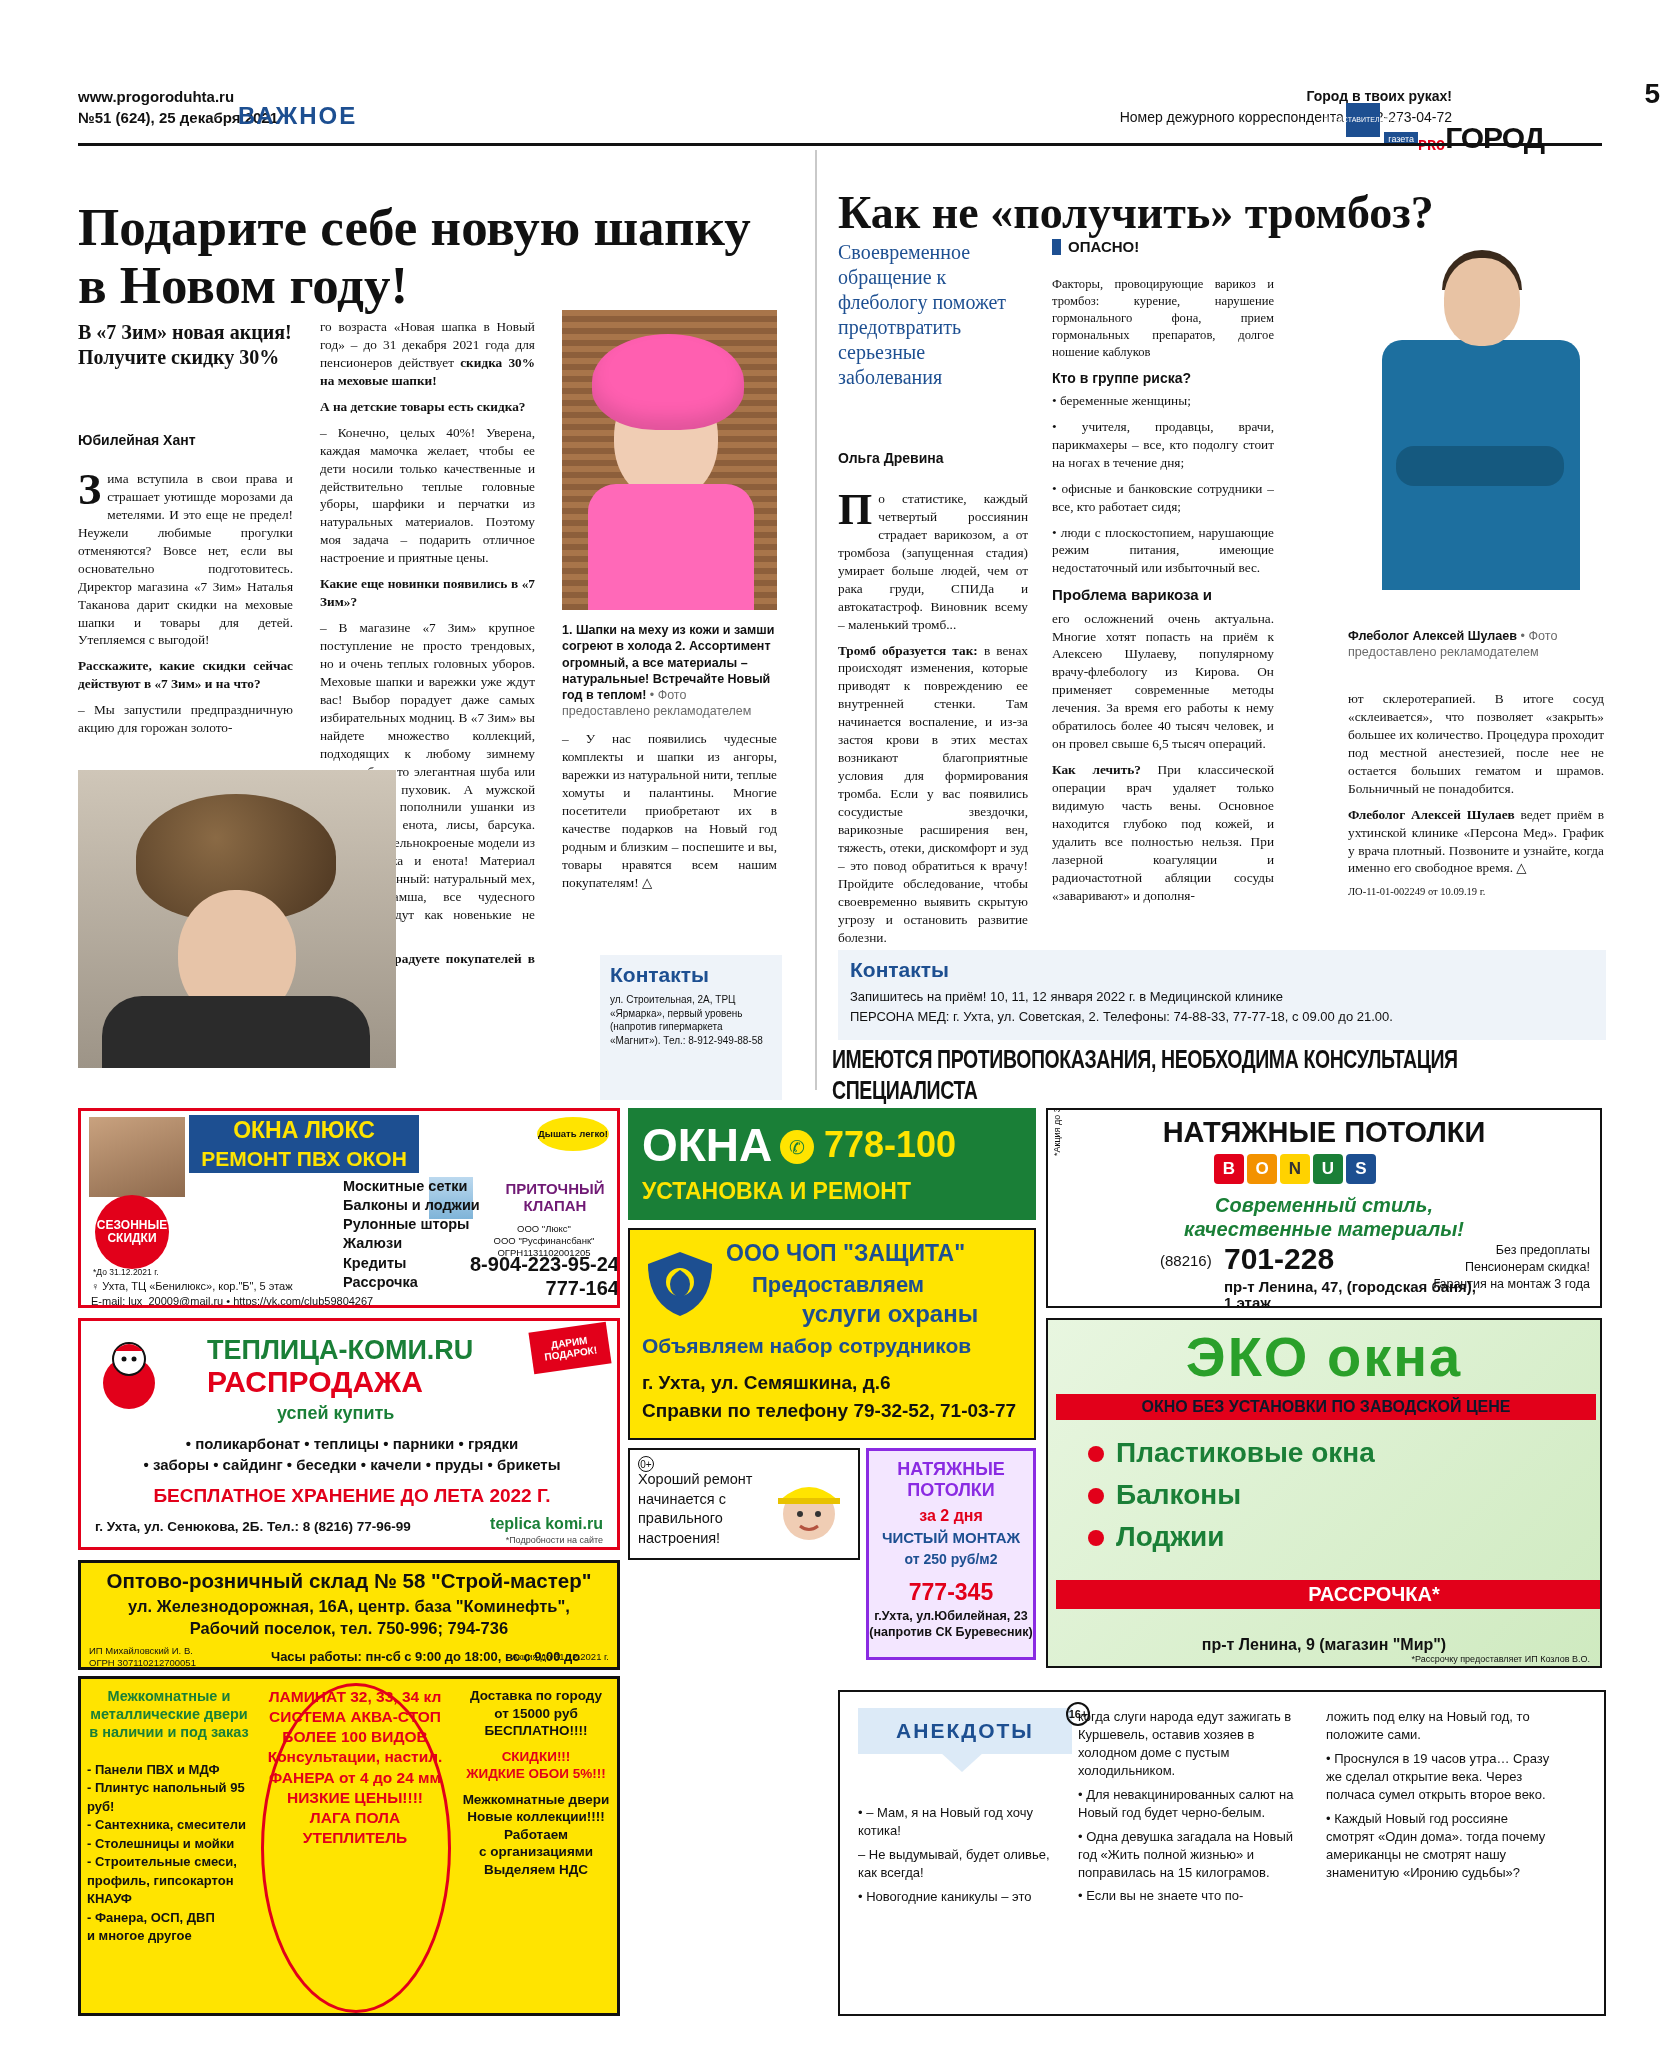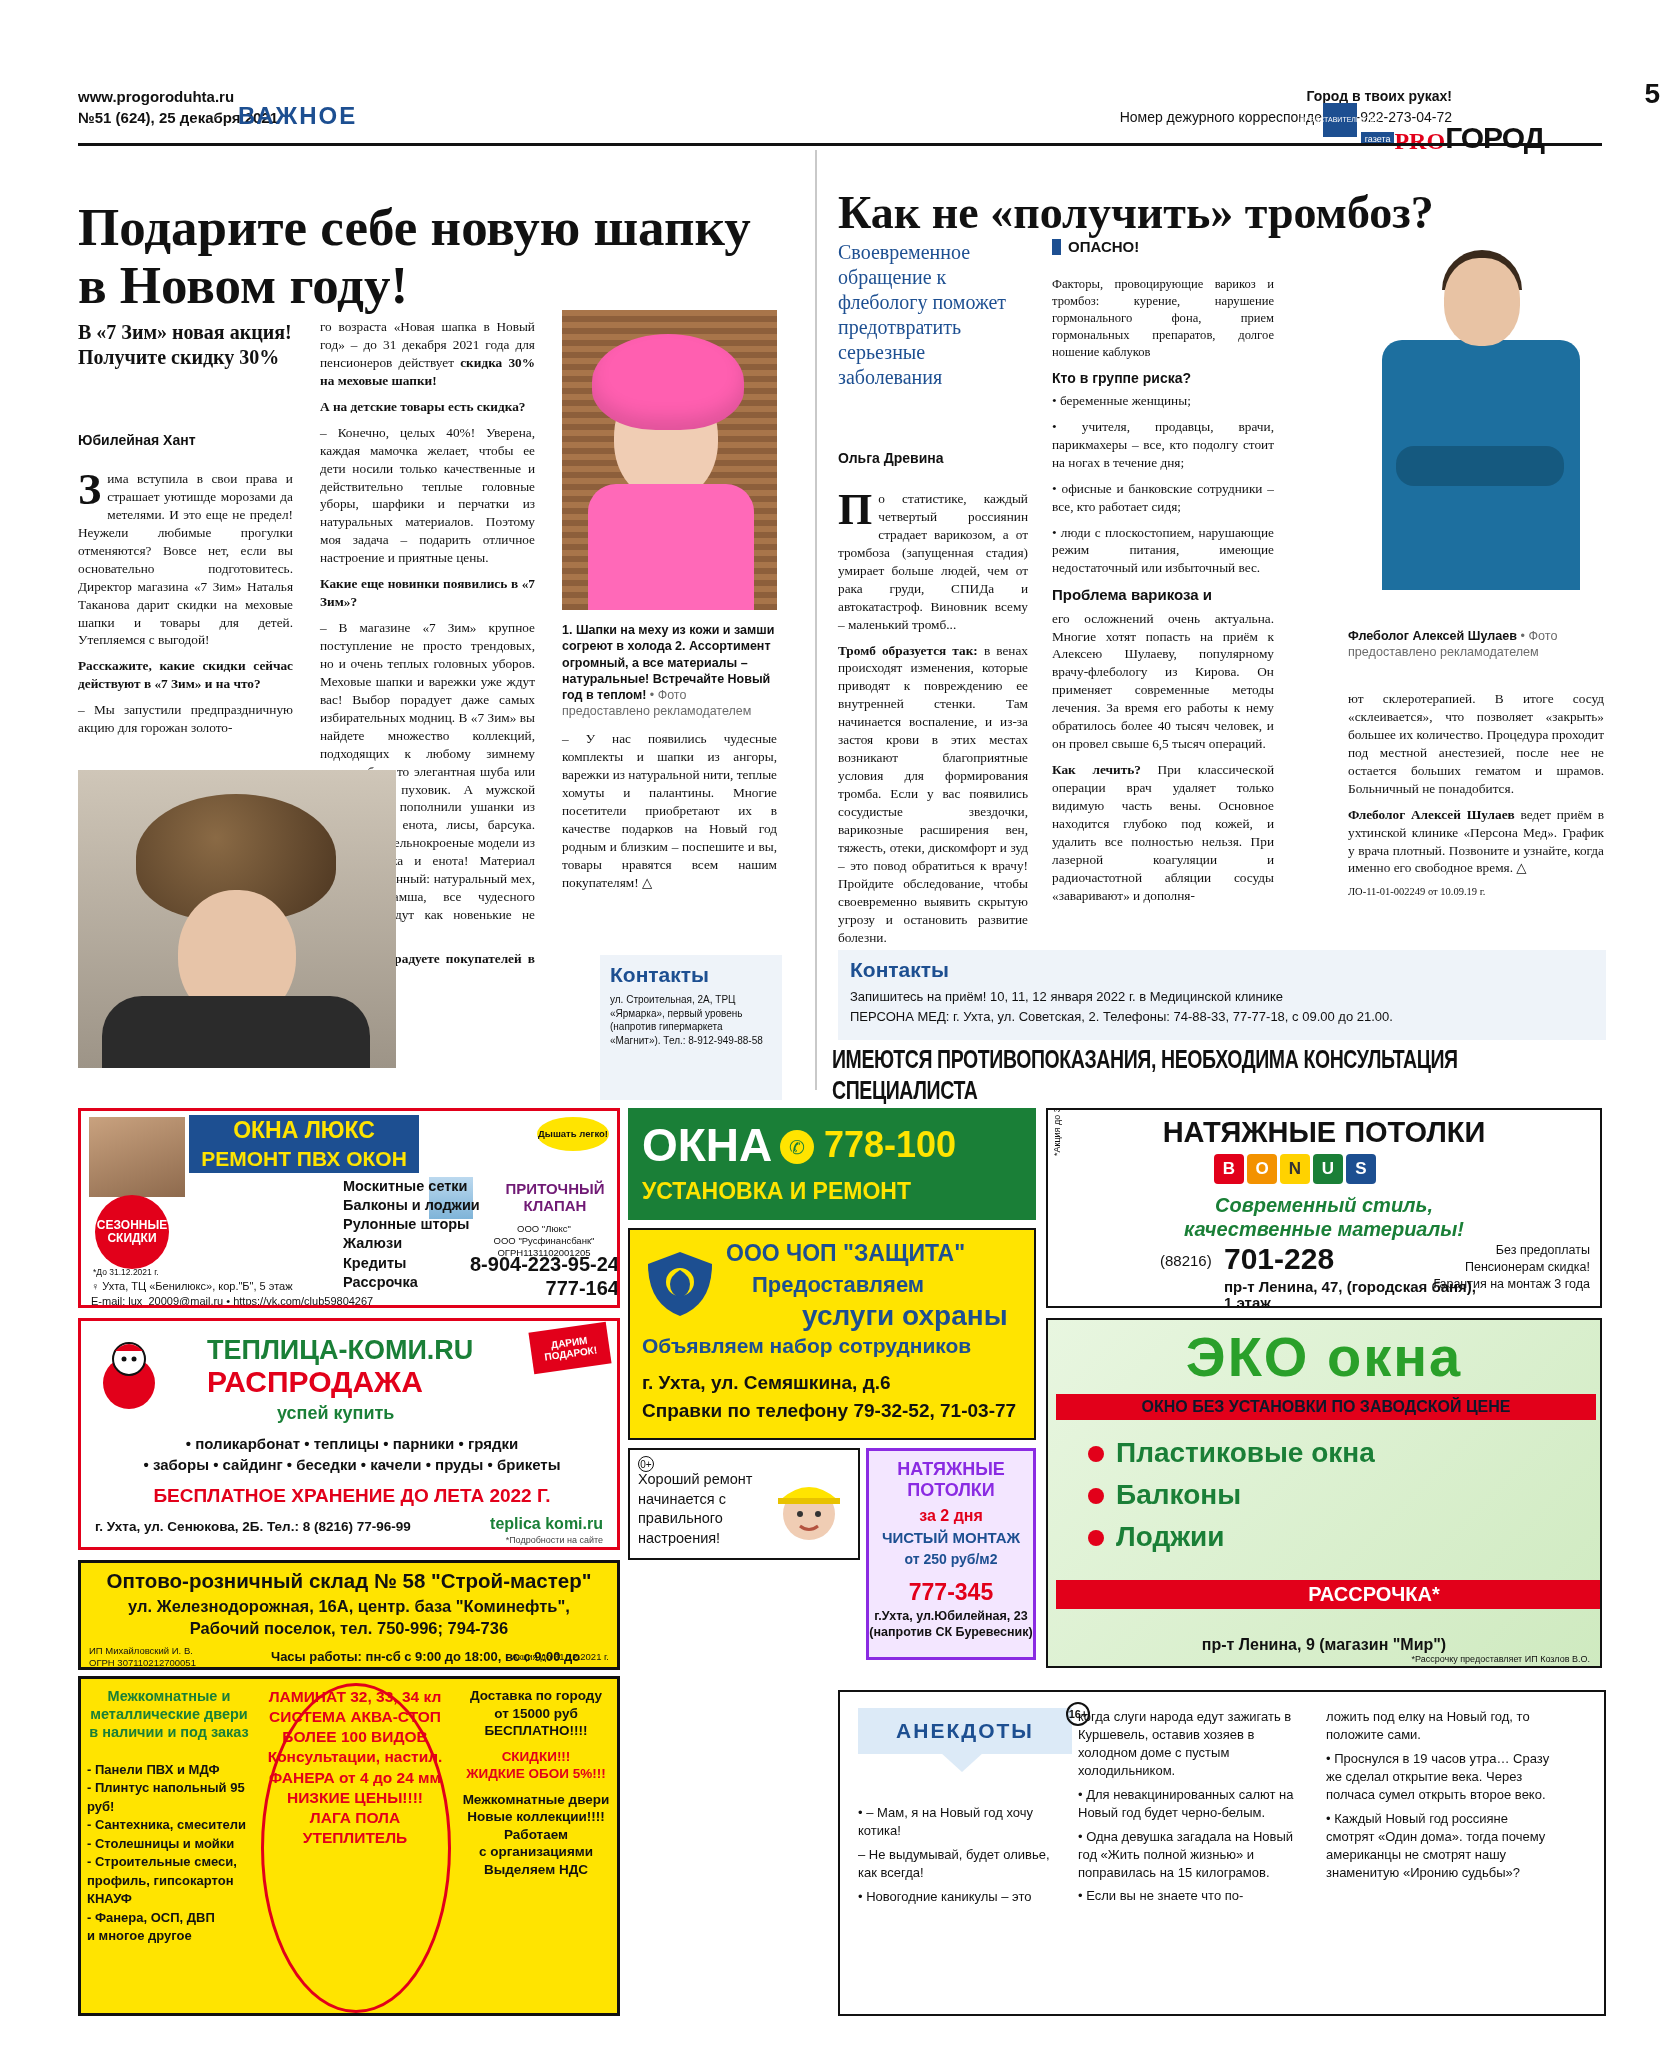--- a/index.html
+++ b/index.html
@@ -18,21 +18,21 @@
   .masthead { position:absolute; left:78px; top:88px; width:1524px; height:46px; }
   .mh-site { font-family:"Liberation Sans", sans-serif; font-size:15px; font-weight:bold; color:#111; letter-spacing:0px; }
   .mh-issue { font-family:"Liberation Sans", sans-serif; font-size:15px; font-weight:bold; color:#111; margin-top:4px; }
   .mh-section { position:absolute; left:160px; top:14px; font-family:"Liberation Sans", sans-serif; font-size:24px; font-weight:bold; letter-spacing:2px; color:#1d4f91; }
   .mh-right { position:absolute; right:150px; top:0px; text-align:right; }
   .mh-slogan { font-family:"Liberation Sans", sans-serif; font-size:14px; font-weight:bold; }
   .mh-phone { font-family:"Liberation Sans", sans-serif; font-size:14px; margin-top:5px; }
   .logo-box { position:absolute; right:58px; top:-4px; display:flex; align-items:center; gap:4px; }
   .logo-mark { width:34px; height:34px; background:#1d4f91; color:#fff; font-size:7px; font-family:"Liberation Sans", sans-serif; display:flex; align-items:center; justify-content:center; text-align:center; line-height:1.05; padding:2px; }
   .logo-gaz { font-family:"Liberation Sans", sans-serif; font-size:9px; color:#fff; background:#1d4f91; padding:2px 4px; transform:translateY(-9px); }
-  .logo-pro { font-family:Liberation Serif, serif; font-weight:bold; font-size:24px; color:#e2001a; }
+  .logo-pro { font-family:Liberation Mono, monospace; font-weight:bold; font-size:15px; color:#e2001a; }
   .logo-city { font-family:"Liberation Sans", sans-serif; font-weight:bold; font-size:30px; color:#111; letter-spacing:-1px;margin-top:37px; }
   .page-num { position:absolute; right:20px; top:78px; font-family:"Liberation Sans", sans-serif; font-weight:bold; font-size:28px; }
 
   .rule-top { position:absolute; left:78px; top:143px; width:1524px; height:3px; background:#111; }
   .vline { position:absolute; left:815px; top:150px; width:2px; height:940px; background:#c9c9c9; }
 
   
   .lead-title { position:absolute; left:78px; top:162px; width:700px; font-size:53px; line-height:1.1; font-weight:bold; font-family:"Liberation Serif", serif; }
   .lead-sub { position:absolute; left:78px; top:320px; width:215px; font-size:20px; line-height:1.25; font-weight:bold; }
   .byline { position:absolute; left:78px; top:432px; width:220px; font-family:"Liberation Sans", sans-serif; font-size:14px; font-weight:bold; }
@@ -134,21 +134,21 @@
   .ad-okna { left:628px; top:1108px; width:408px; height:112px; background:#1a7f37; }
   .okna-t { position:absolute; left:14px; top:10px; font-family:"Liberation Sans", sans-serif; font-weight:bold; font-size:46px; color:#fff; }
   .okna-ph { position:absolute; left:196px; top:16px; font-family:"Liberation Sans", sans-serif; font-weight:bold; font-size:36px; color:#ffe400; }
   .okna-circ { position:absolute; left:152px; top:22px; width:34px; height:34px; border-radius:50%; background:#ffe400; display:flex; align-items:center; justify-content:center; font-size:19px; color:#1a7f37; }
   .okna-sub { position:absolute; left:14px; top:70px; font-family:"Liberation Sans", sans-serif; font-weight:bold; font-size:23px; color:#ffe400; }
 
   
   .ad-chop { left:628px; top:1228px; width:408px; height:212px; background:#ffe400; border:2px solid #111; }
   .chop-t { position:absolute; left:96px; top:10px; font-family:"Liberation Sans", sans-serif; font-weight:bold; font-size:23px; color:#1d4f91; }
   .chop-t2 { position:absolute; left:122px; top:42px; font-family:"Liberation Sans", sans-serif; font-weight:bold; font-size:22px; color:#1d4f91; }
-  .chop-t3 { position:absolute; left:172px; top:70px; font-family:"Liberation Sans", sans-serif; font-weight:bold; font-size:28px; color:#1d4f91;text-align:right; }
+  .chop-t3 { position:absolute; left:172px; top:70px; font-family:"Liberation Sans", sans-serif; font-weight:bold; font-size:24px; color:#1d4f91;text-align:right; }
   .chop-t4 { position:absolute; left:12px; top:104px; font-family:"Liberation Sans", sans-serif; font-weight:bold; font-size:21px; color:#1d4f91; }
   .chop-t5 { position:absolute; left:12px; top:142px; font-family:"Liberation Sans", sans-serif; font-weight:bold; font-size:19px; color:#111; }
   .chop-t6 { position:absolute; left:12px; top:170px; font-family:"Liberation Sans", sans-serif; font-weight:bold; font-size:19px; color:#111; }
   .chop-shield { position:absolute; left:14px; top:18px; width:72px; height:72px; }
 
   
   .ad-rep { left:628px; top:1448px; width:232px; height:112px; border:2px solid #111; background:#fff; }
   .rep-t { position:absolute; left:8px; top:20px; width:130px; font-family:"Liberation Sans", sans-serif; font-size:14.5px; line-height:1.35; }
   .rep-age { position:absolute; left:8px; top:6px; font-family:"Liberation Sans", sans-serif; font-size:10px; border:1px solid #111; border-radius:50%; width:16px; height:16px; text-align:center; line-height:15px; }
   .rep-face { position:absolute; right:6px; top:16px; width:86px; height:86px; }

